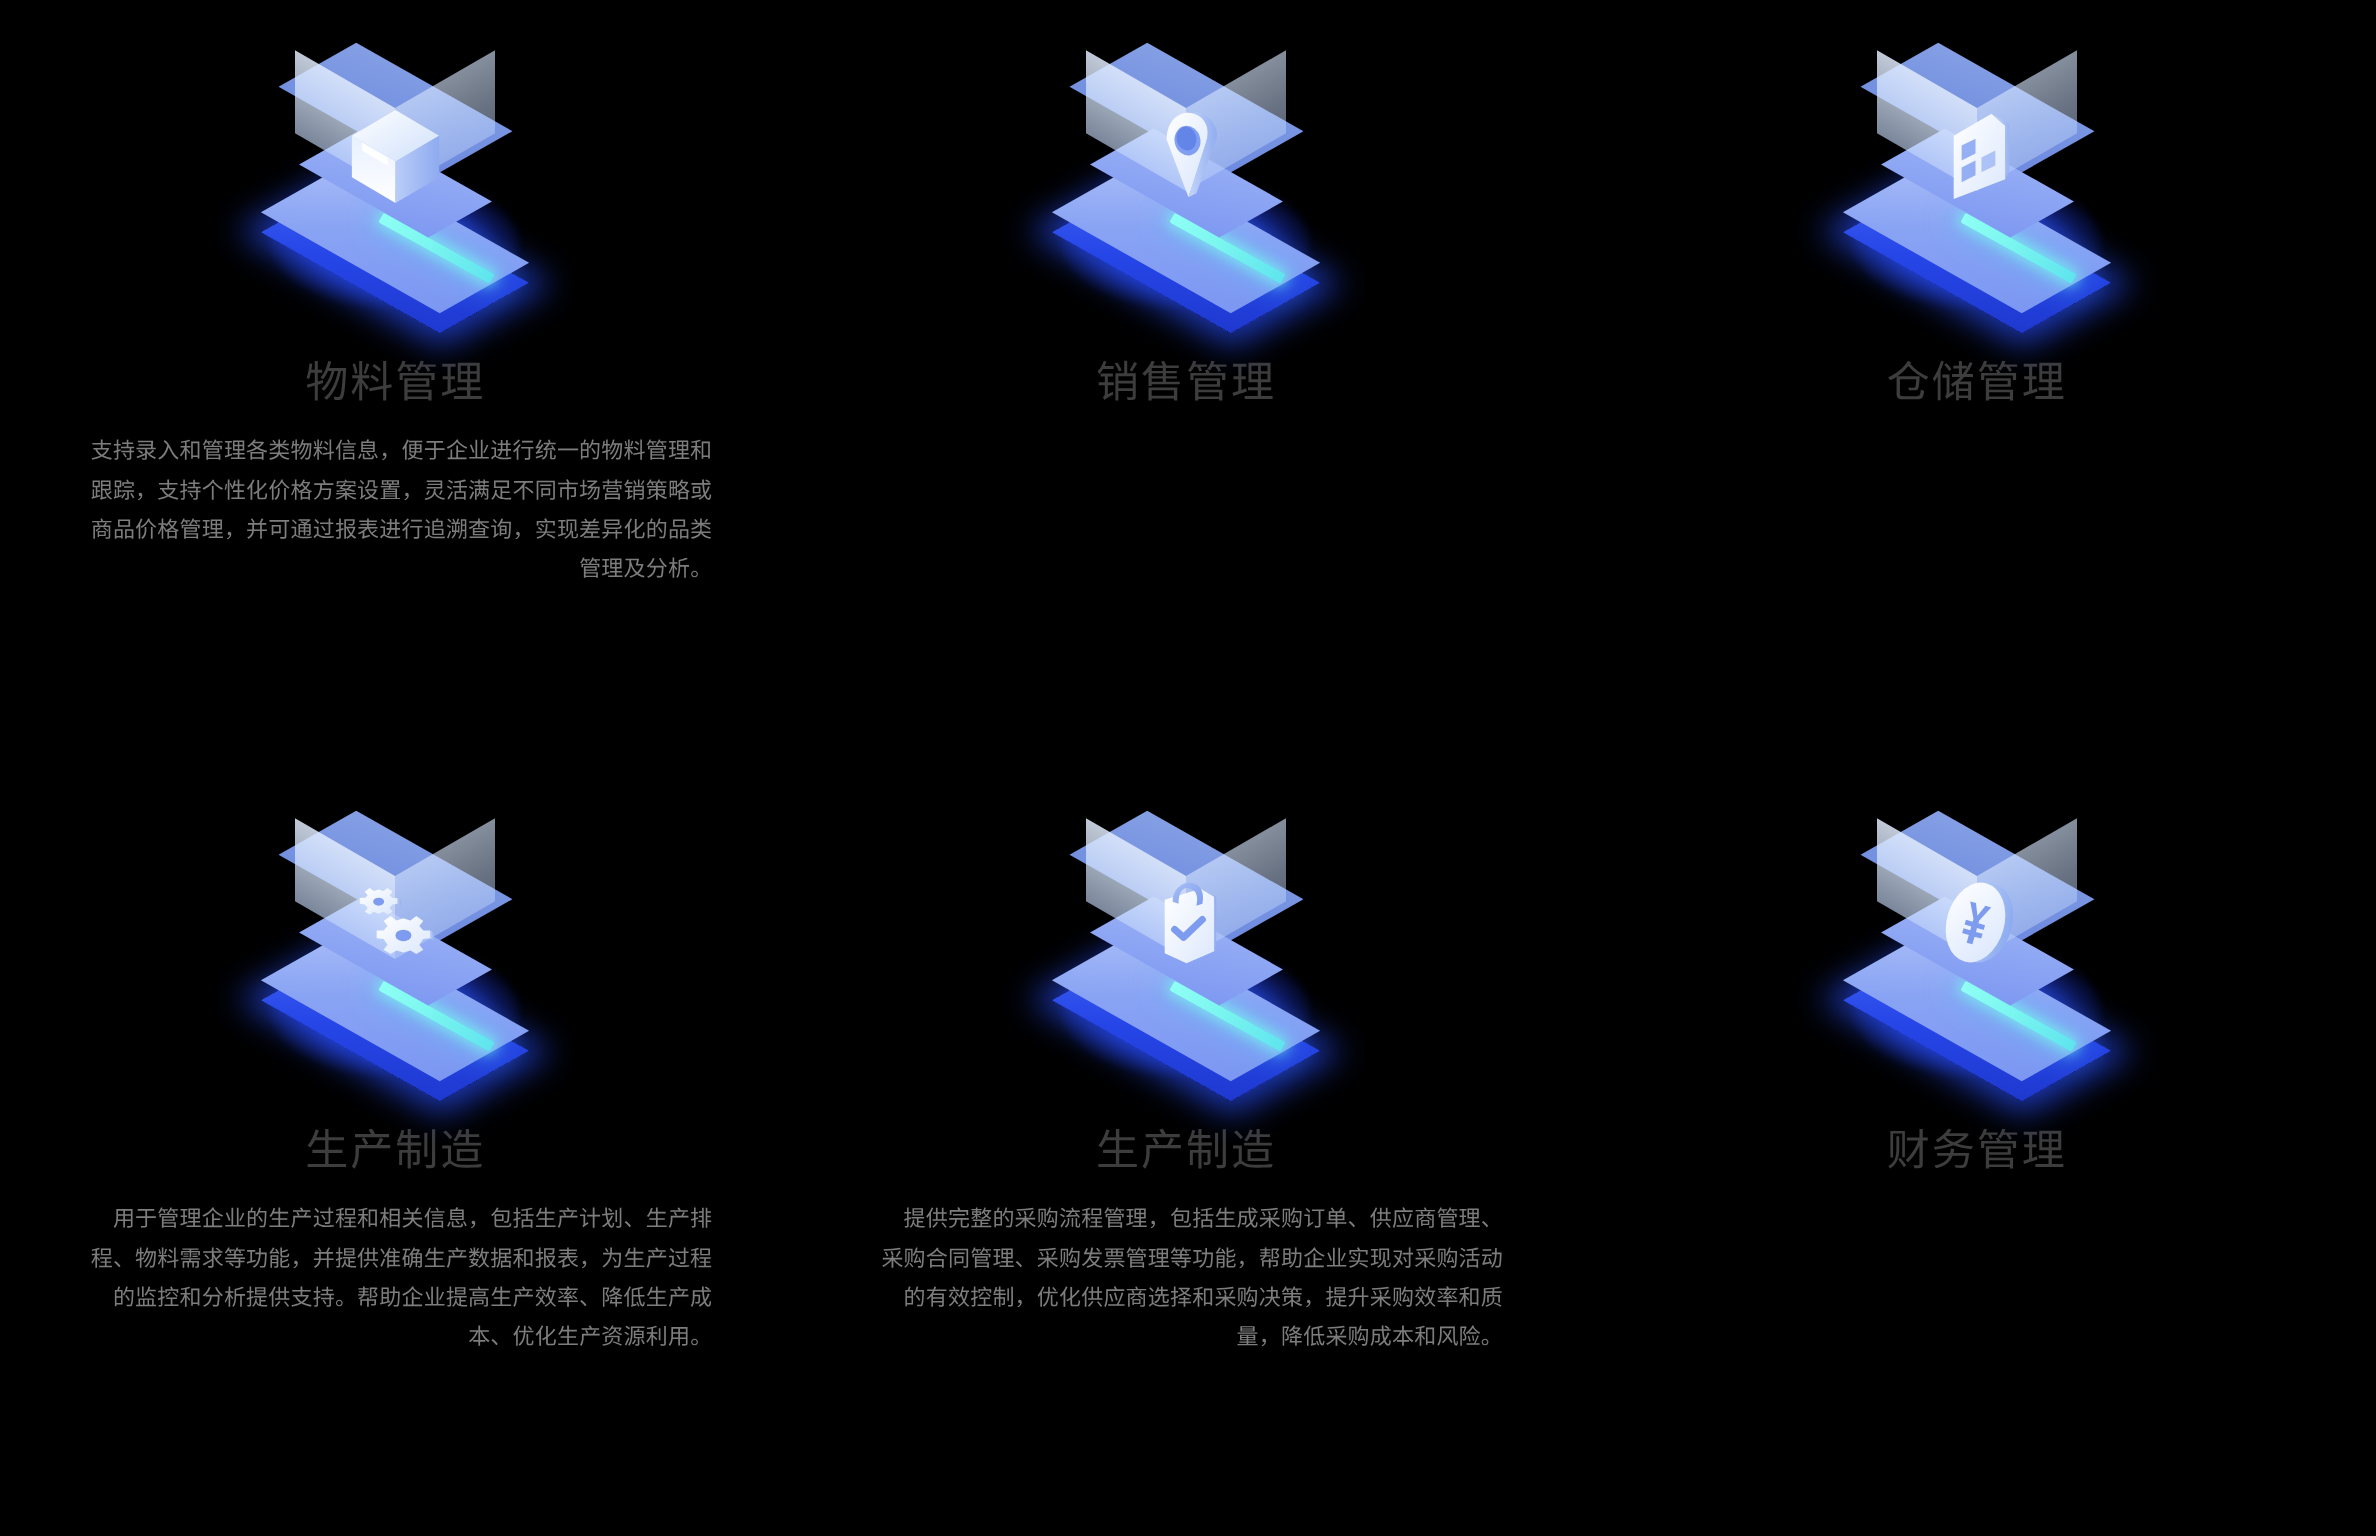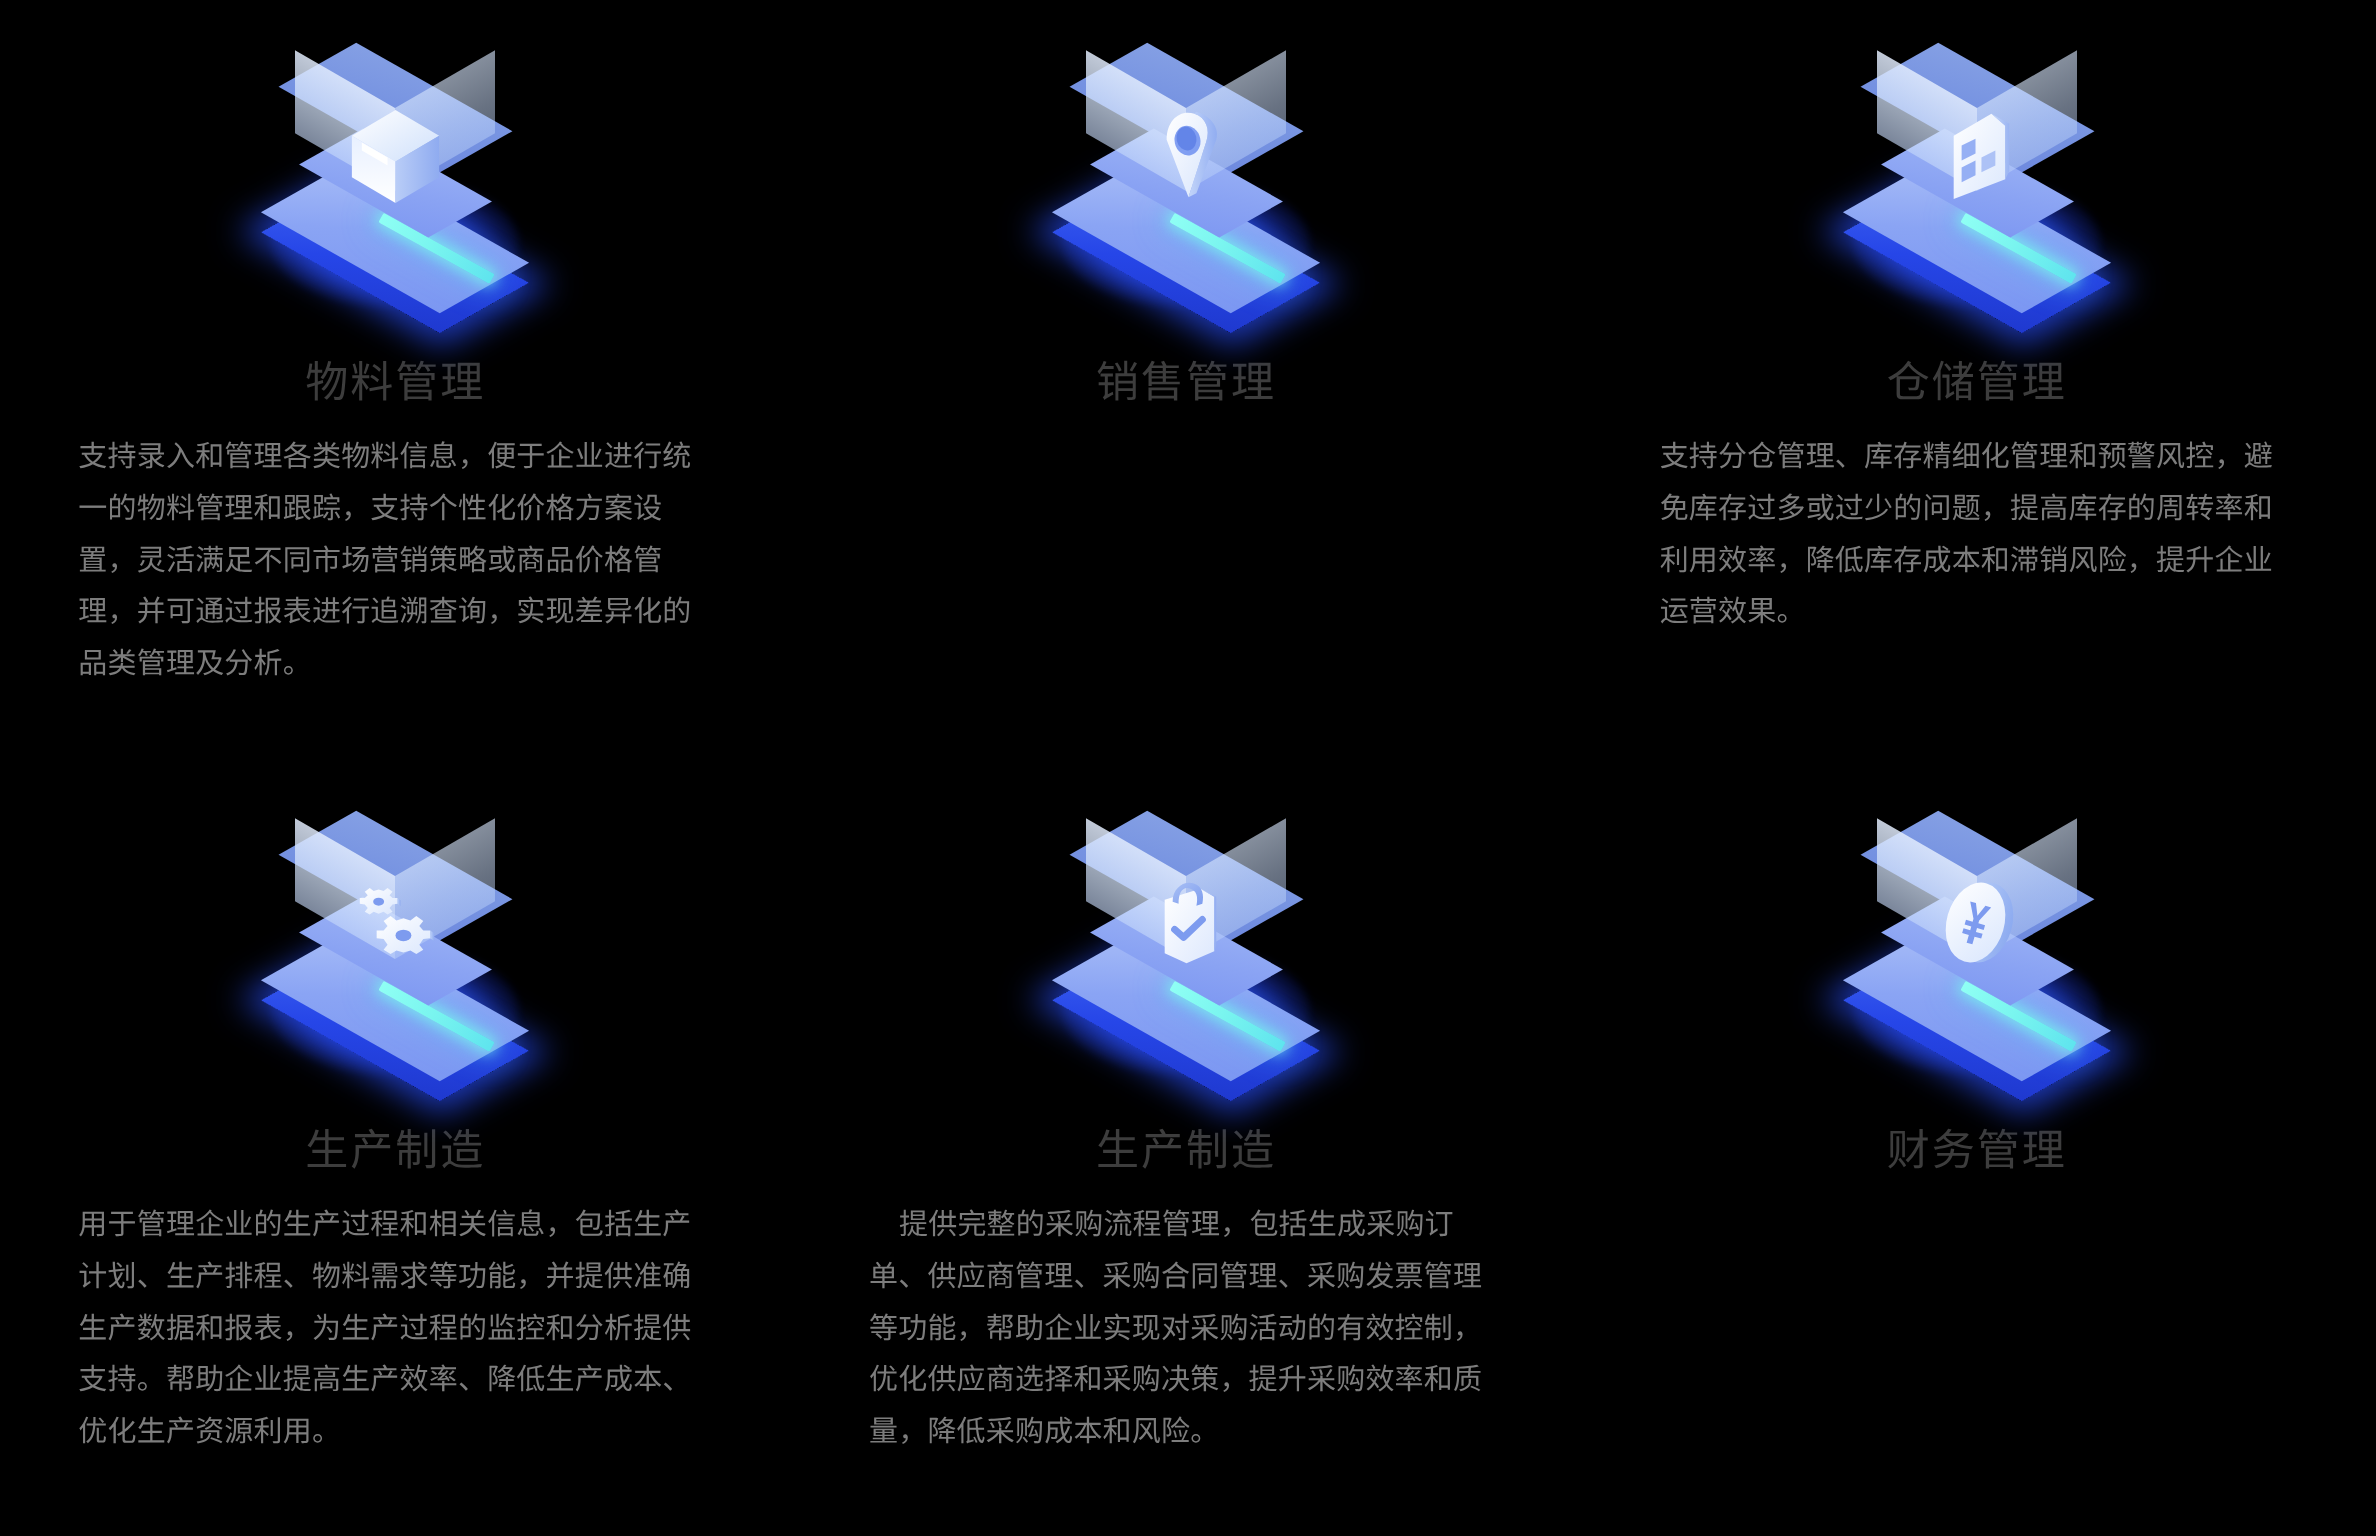--- a/index.html
+++ b/index.html
@@ -178,24 +178,24 @@
     line-height: 1.15;
     color: #3d3d3d;
     letter-spacing: 2px;
     margin-top: 10px;
     font-weight: 400;
     text-align: center;
     white-space: nowrap;
   }
   .card-desc {
     margin-top: 24px;
-    font-size: 29px;
+    font-size: 22px;
     line-height: 1.78;
     color: #7d7d7d;
-    text-align: left;
+    text-align: right;
     letter-spacing: 0.2px;
     max-width: 634px;
     text-indent: 0;
     word-break: break-all;
   }
   .card-desc.indent { text-indent: 30px; }
 </style>
 </head>
 <body>
 
@@ -300,21 +300,20 @@
             <polygon points="36,40 74,18 88,30 88,84 36,104" fill="url(#g3a)"></polygon>
             <polygon points="74,18 92,28 92,76 88,84 88,30" fill="url(#g3b)"></polygon>
             <polygon points="44,50 58,43 58,58 44,65" fill="#7e9df1" opacity=".8"></polygon>
             <polygon points="44,72 58,65 58,80 44,87" fill="#7e9df1" opacity=".8"></polygon>
             <polygon points="64,62 78,55 78,70 64,77" fill="#93aef2" opacity=".7"></polygon>
           </svg>
         </div>
       </div>
     </div>
     <div class="card-title">仓储管理</div>
-    <div class="card-desc">支持分仓管理、库存精细化管理和预警风控，避免库存过多或过少的问题，提高库存的周转率和利用效率，降低库存成本和滞销风险，提升企业运营效果。</div>
   </div>
 
   <div class="feature-card">
     <div class="icon-stage">
       <div class="iso">
         <div class="glow"></div>
         <div class="plate-bottom"></div>
         <div class="plate-top"></div>
         <div class="cyan-edge"></div>
         <div class="cube-top"></div>

